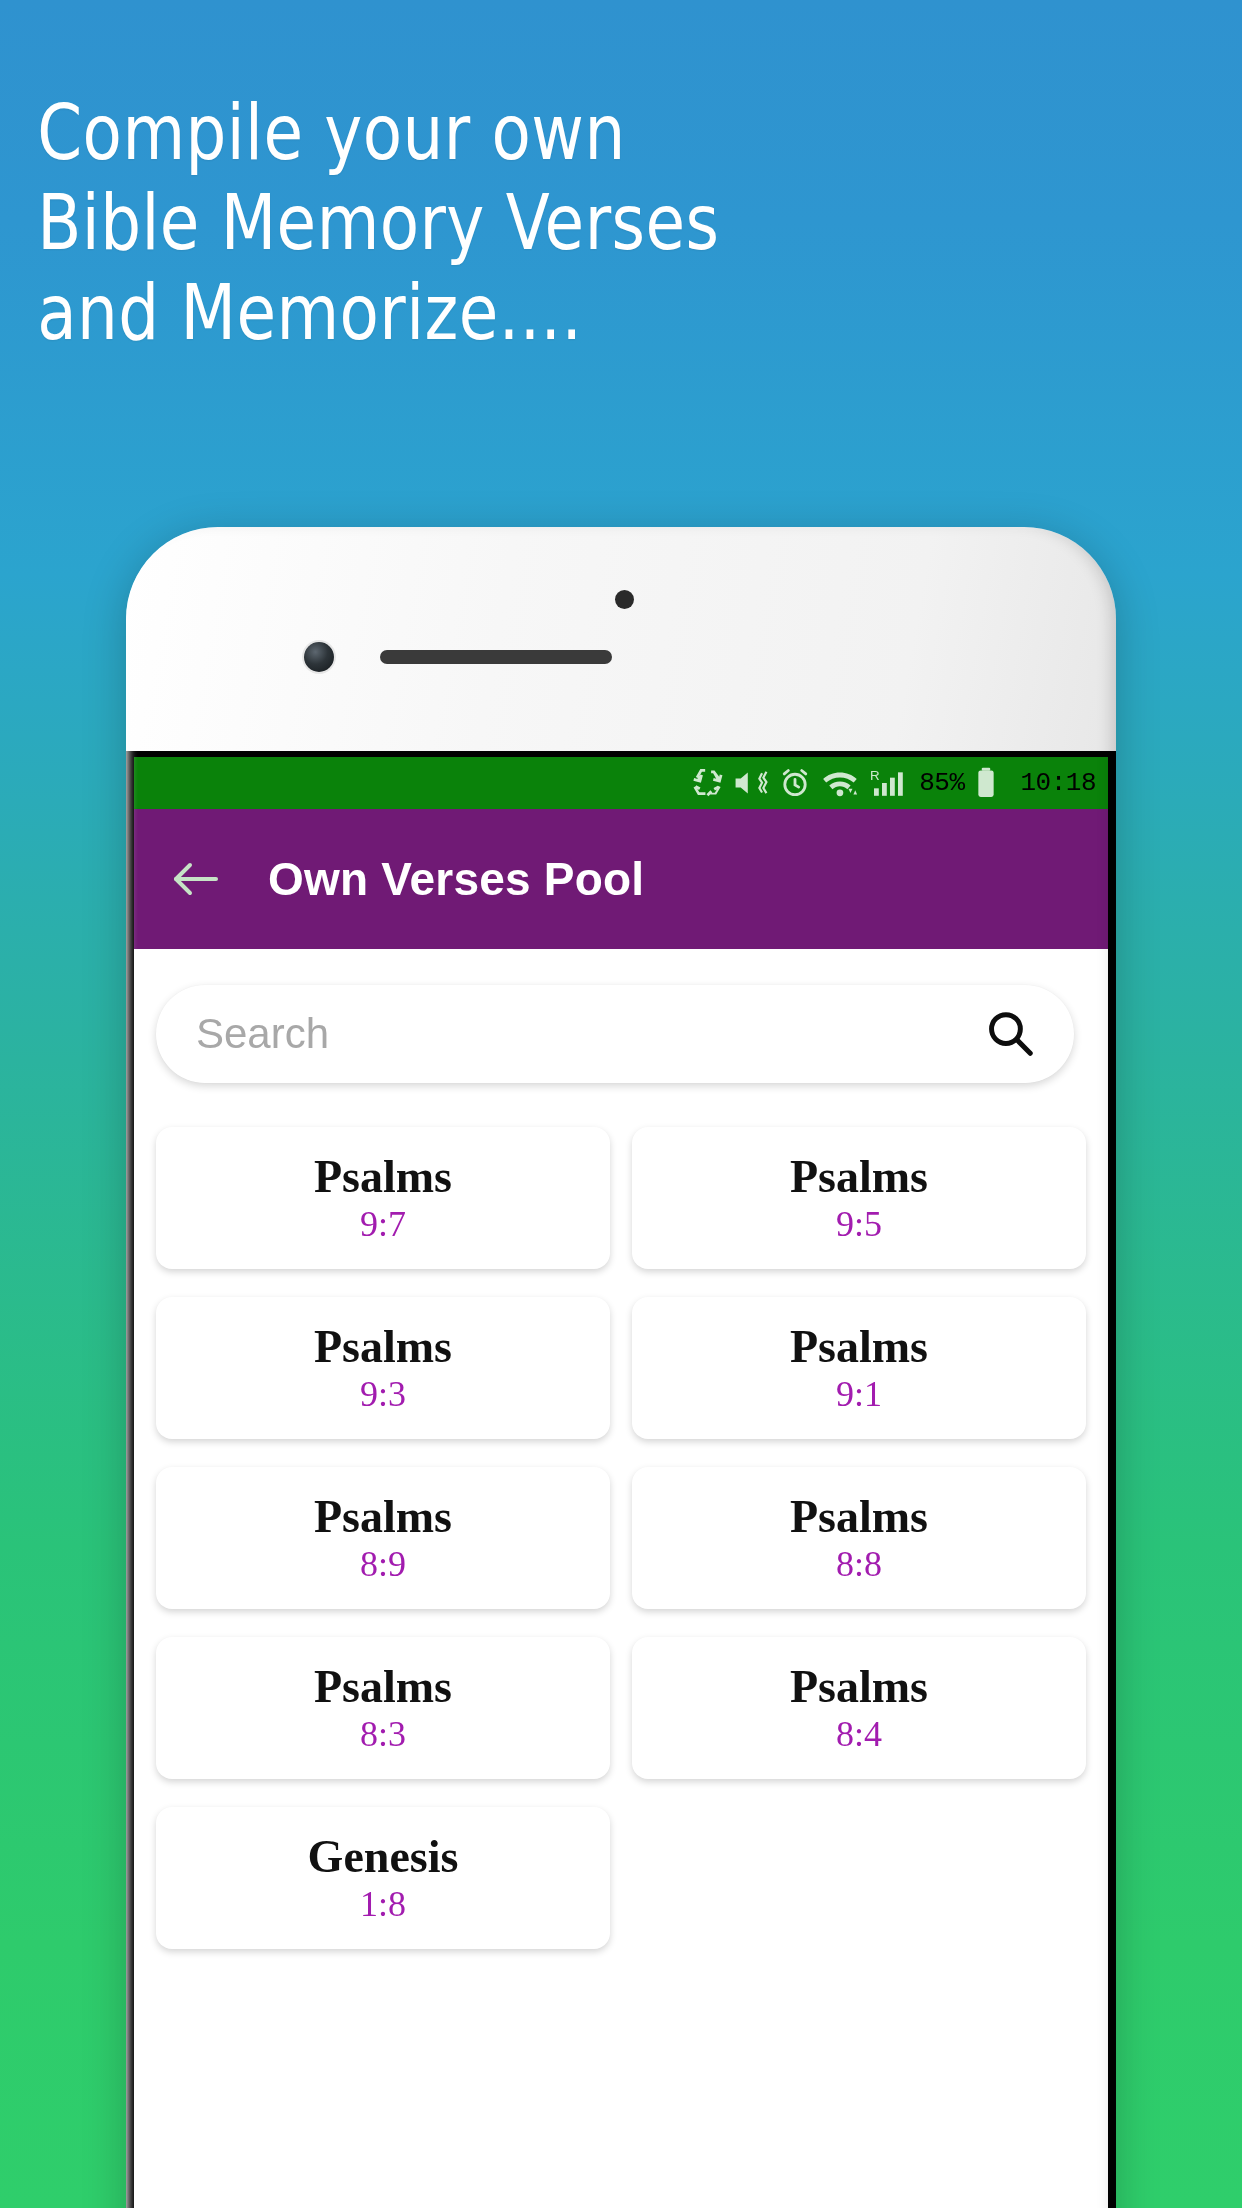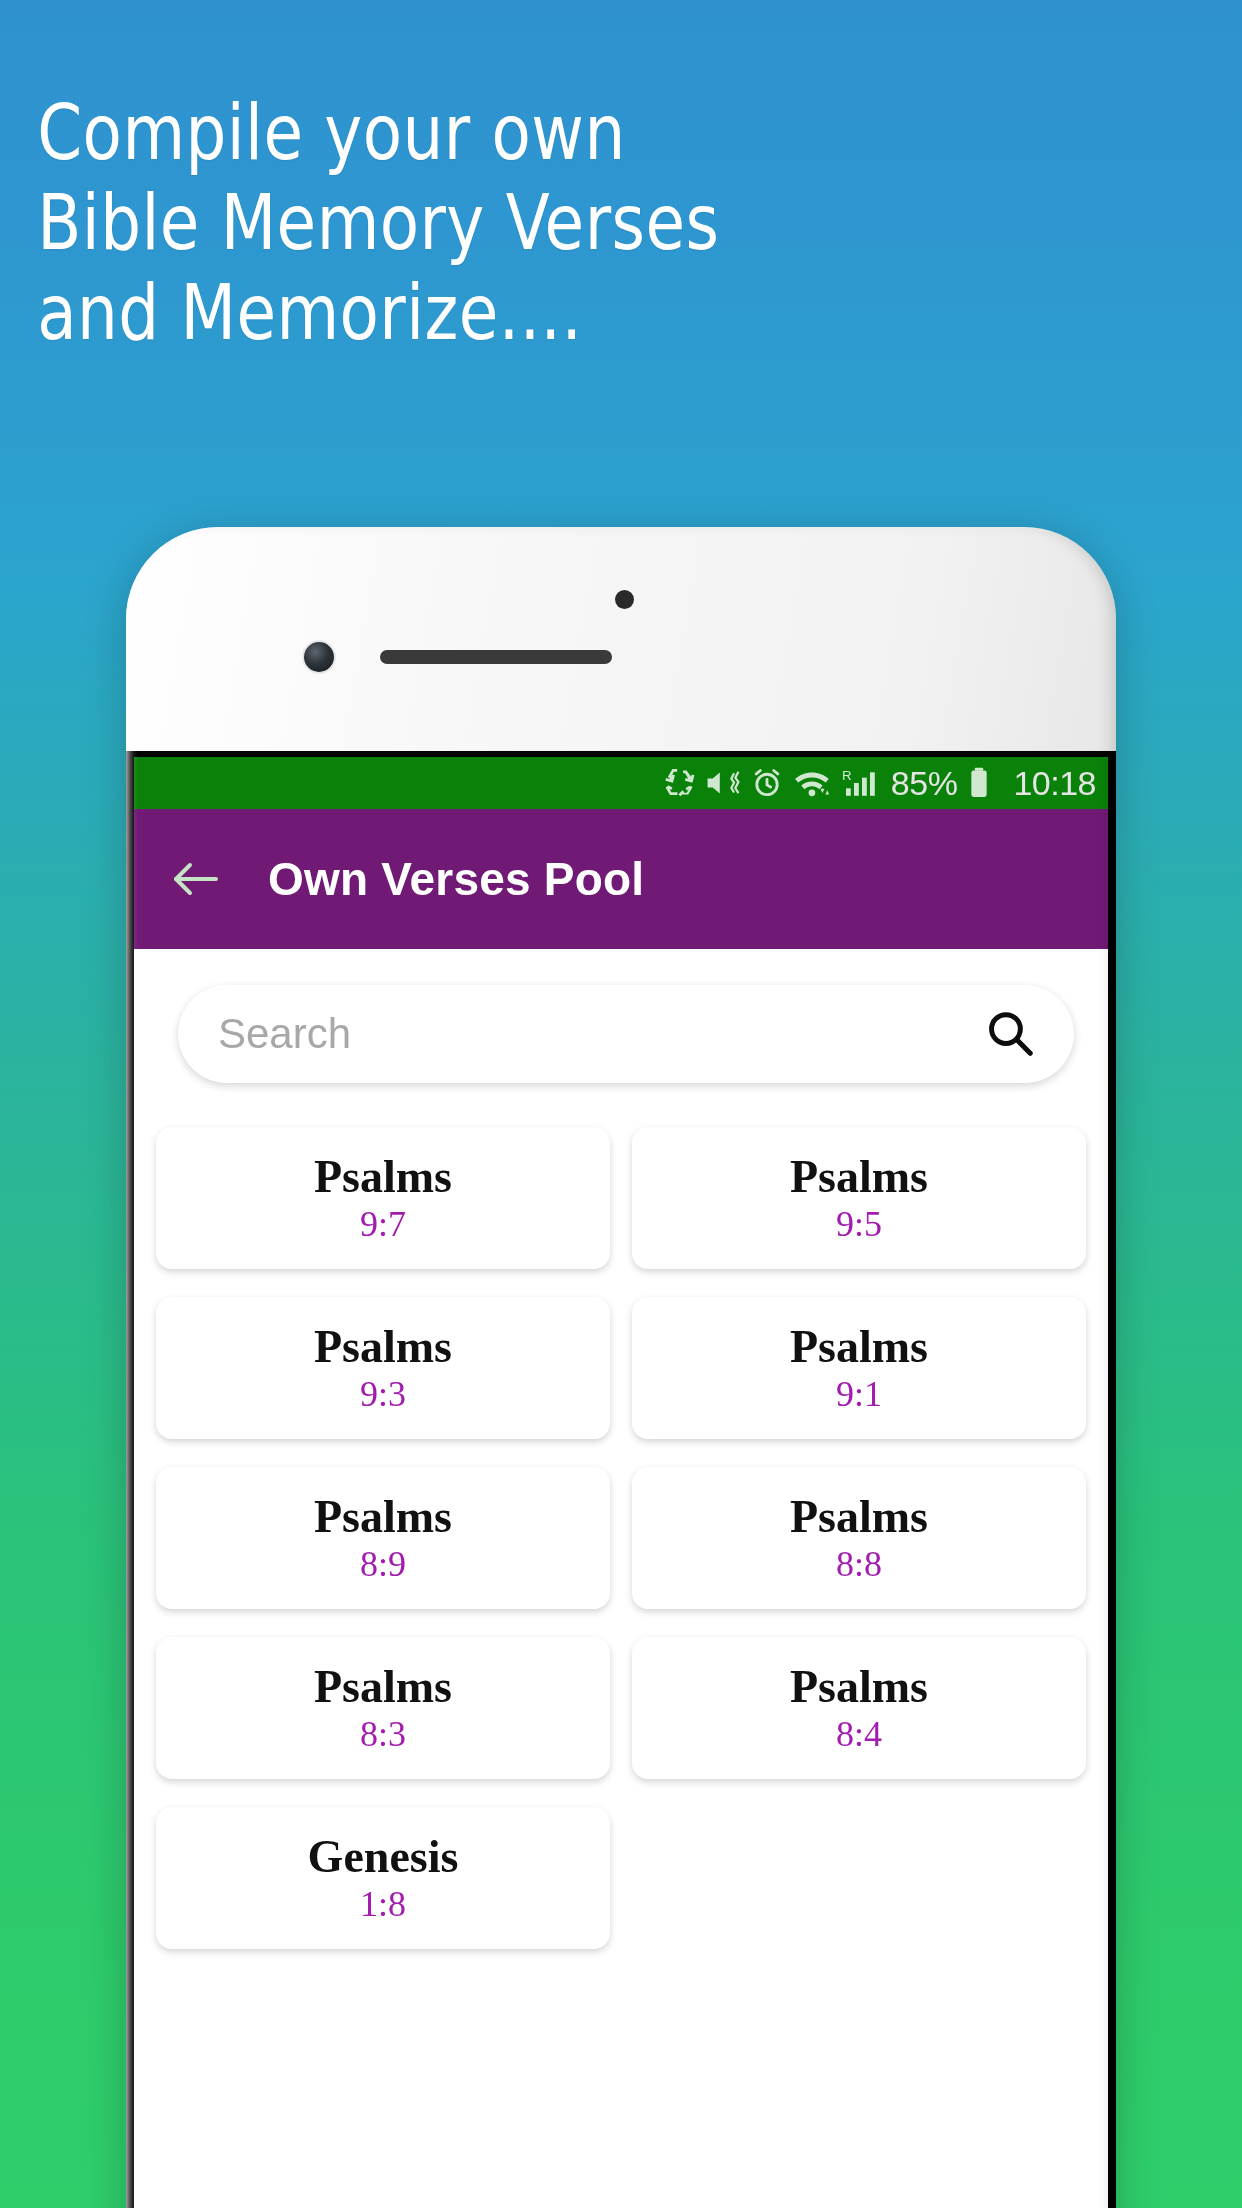--- a/index.html
+++ b/index.html
@@ -122,25 +122,25 @@
     background: #0a820a;
     display: flex;
     align-items: center;
     justify-content: flex-end;
     padding-right: 12px;
     gap: 9px;
     color: #c8e6c9;
   }
   #status-bar .sb-icon { display: flex; align-items: center; }
   #status-bar .sb-text {
-    color: #e5e5e5;
-    font-size: 34px;
+    color: #000000;
+    font-size: 26px;
     line-height: 1;
     letter-spacing: -0.5px;
-    font-family: Liberation Sans, sans-serif;
+    font-family: Liberation Mono, monospace;
   }
   #status-bar .sb-time { margin-left: 12px; }
 
   
   #app-bar {
     height: 140px;
     background: #701a75;
     display: flex;
     align-items: center;
     padding-left: 38px;
@@ -156,21 +156,21 @@
   }
 
   
   #content {
     background: #ffffff;
     height: calc(100% - 192px);
     padding: 0 0 0 0;
   }
 
   
-  #search-wrap { padding: 36px 34px 0 44px; border-radius: 22px; }
+  #search-wrap { padding: 36px 34px 0 22px; border-radius: 22px; }
   #search-bar {
     position: relative;
     height: 98px;
     border-radius: 49px;
     background: #ffffff;
     box-shadow: 0 3px 9px rgba(0,0,0,0.16), 0 0 0 0.5px rgba(0,0,0,0.02);
     display: flex;
     align-items: center;
     padding: 0 34px 0 40px;
   }

